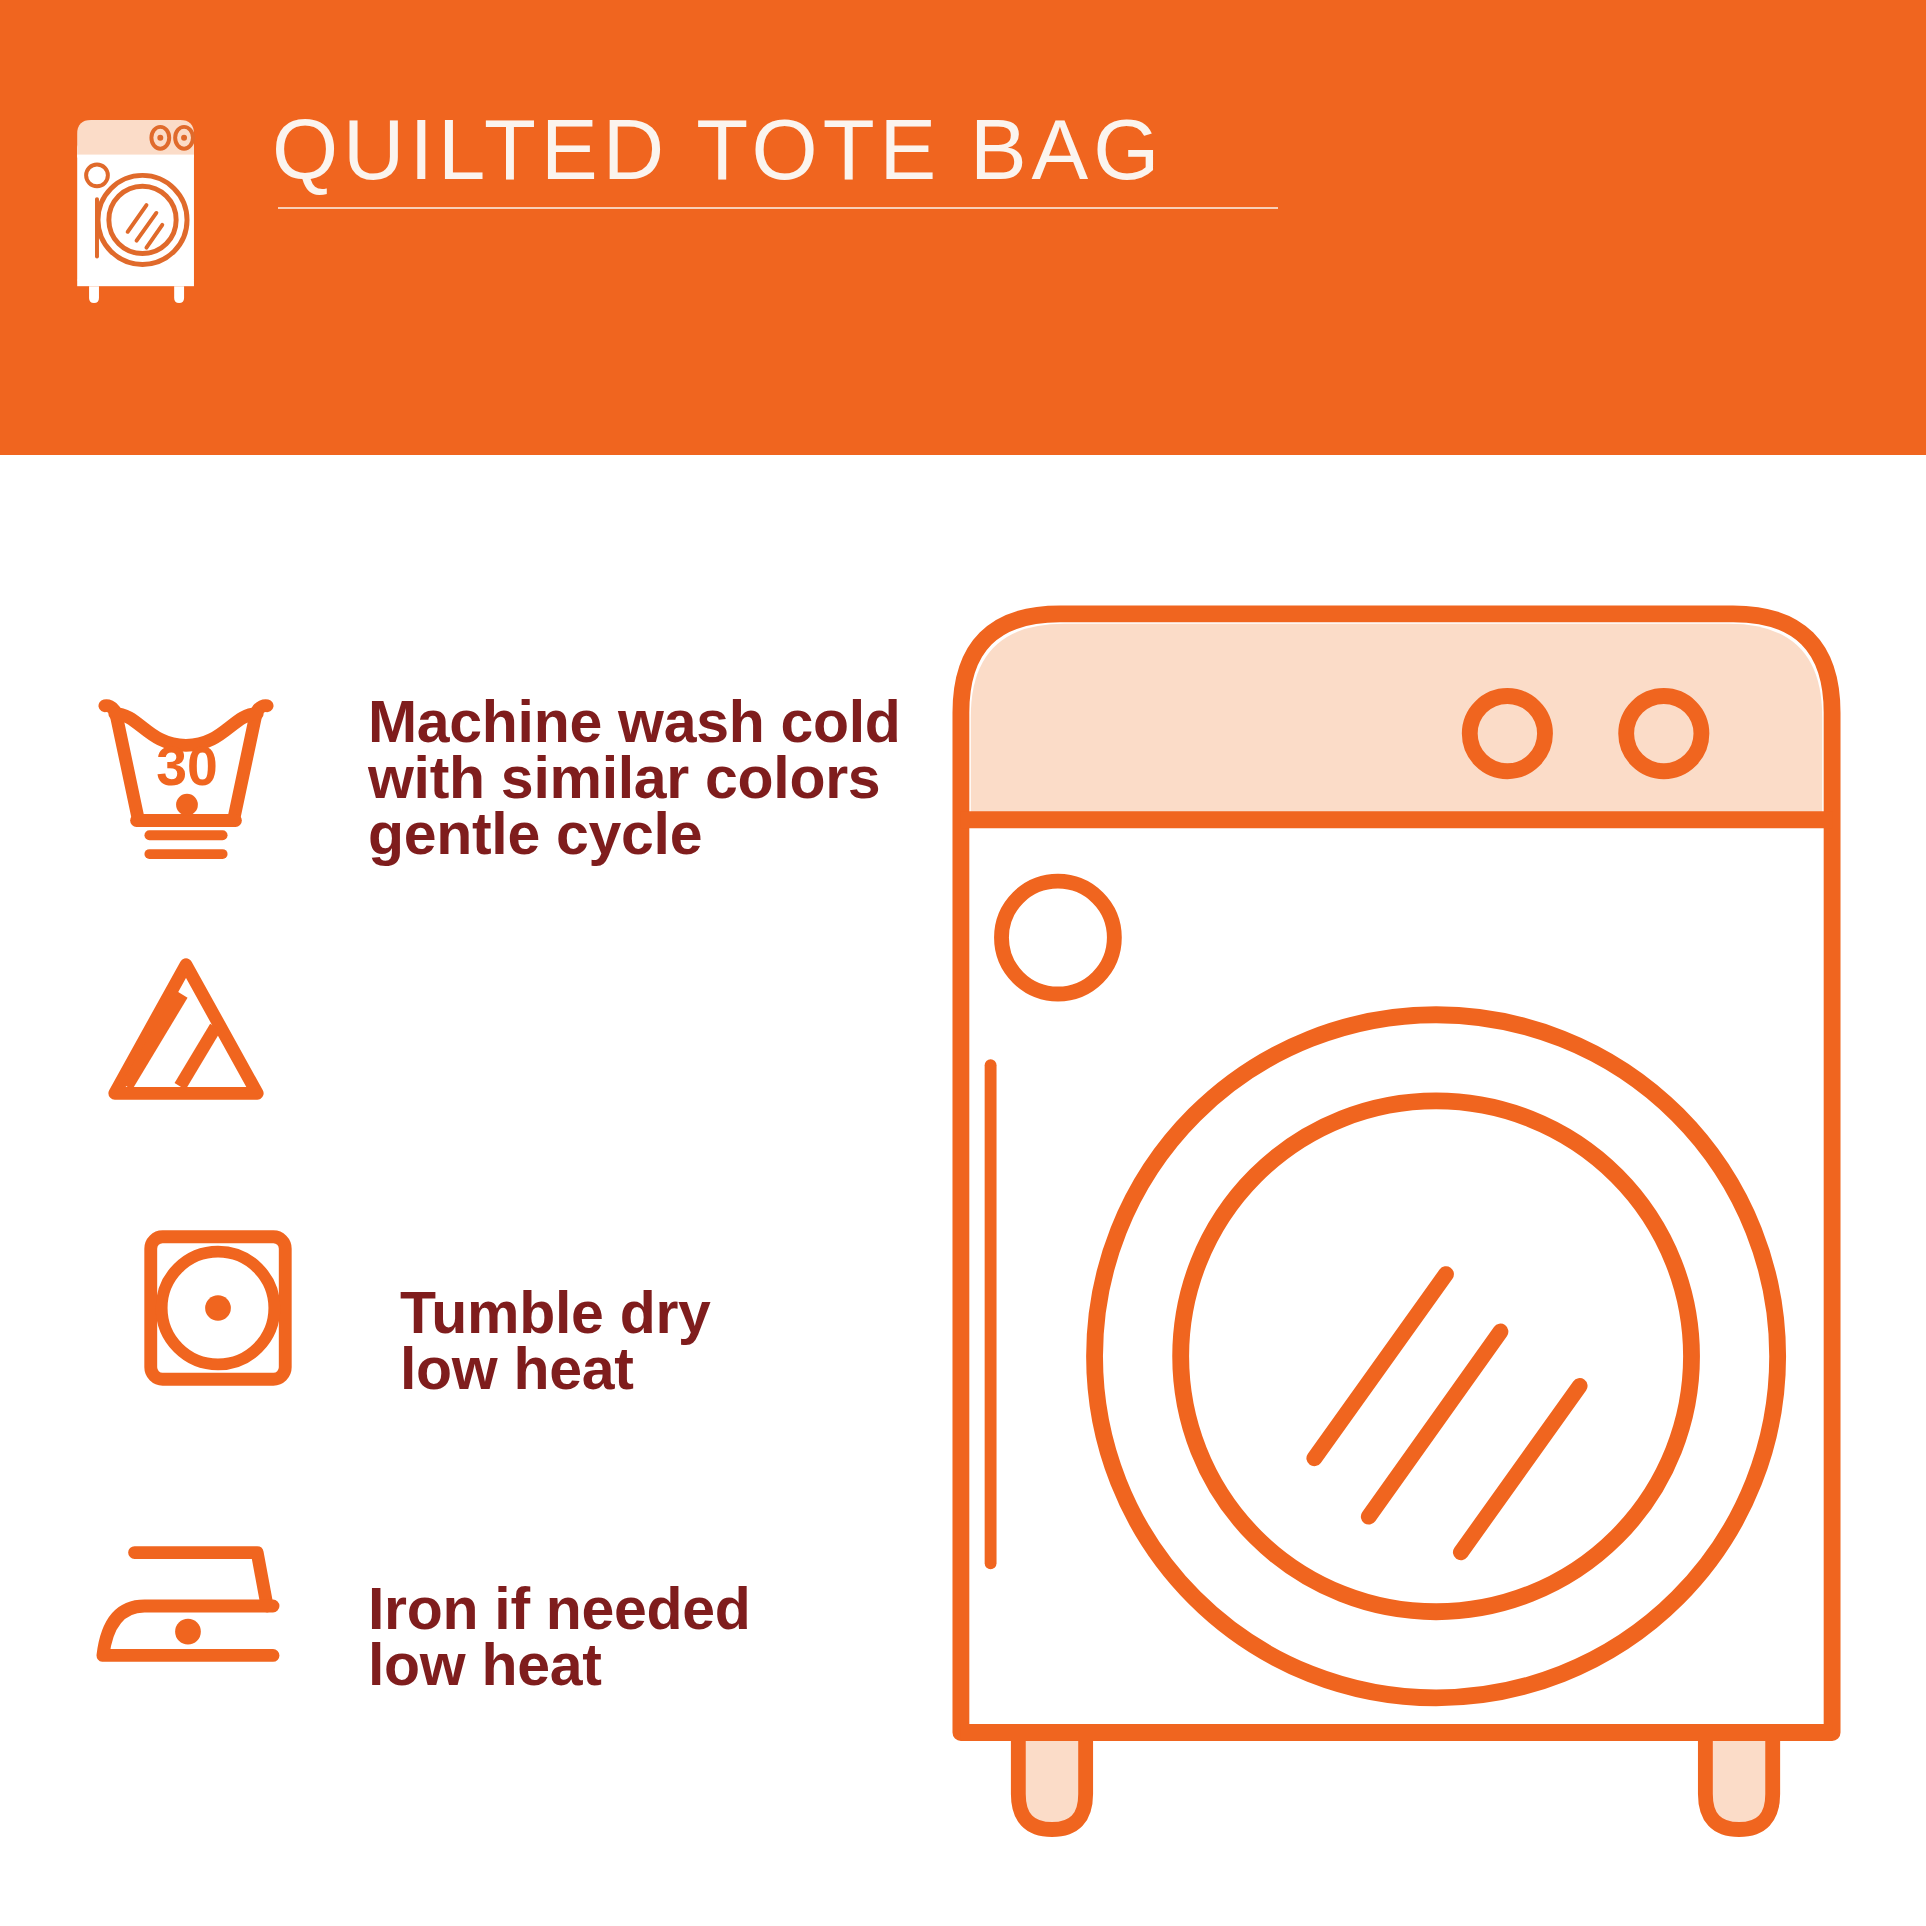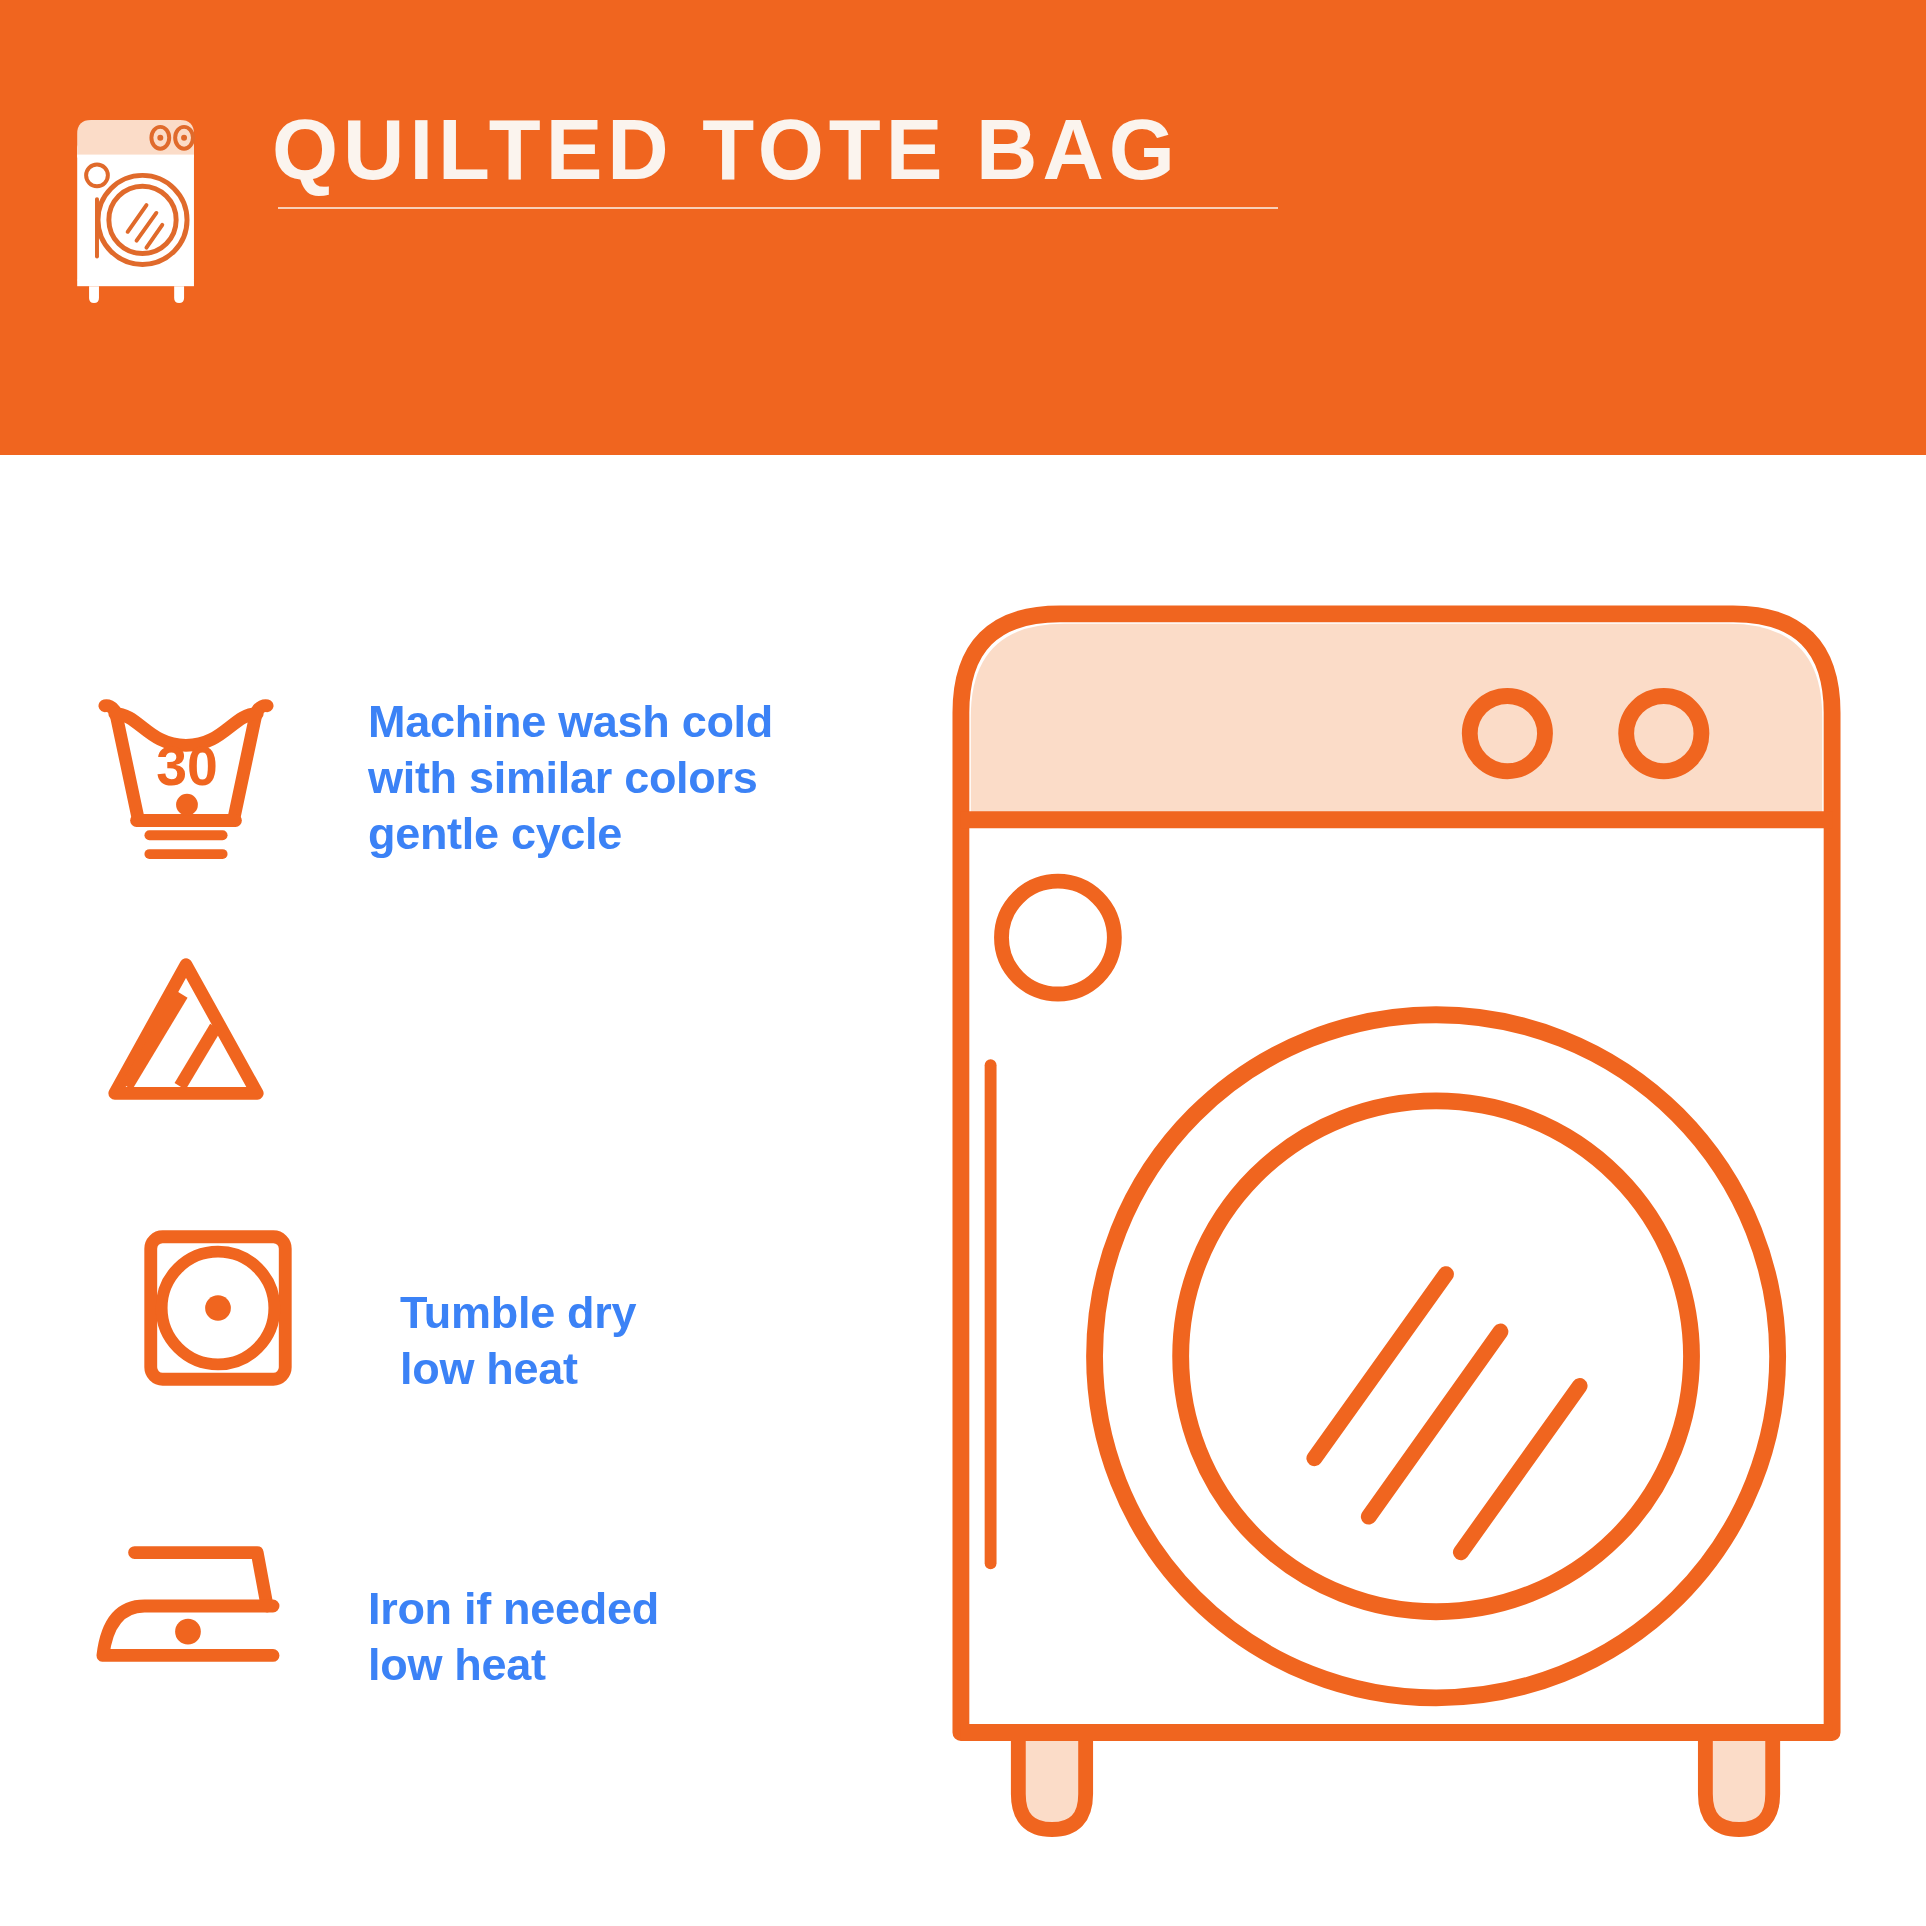--- a/index.html
+++ b/index.html
@@ -45,21 +45,21 @@
     margin-left: 57px;
     flex: 1 1 auto;
     padding-top: 0px;
   }
   #title-main {
     color: #FBF4EE;
     font-family: "Liberation Sans", sans-serif;
     font-size: 85px;
     line-height: 91px;
     letter-spacing: 5px;
-    font-weight: 700;
+    font-weight: 400;
     white-space: nowrap;
   }
   #title-rule {
     width: 1000px;
     height: 2px;
     background: #F9E3D4;
     margin: 12px 0 10px 6px;
     opacity: 0.85;
   }
   #title-sub {
@@ -93,23 +93,23 @@
     flex: 0 0 auto;
     width: 218px;
     margin-left: 77px;
     display: flex;
     align-items: center;
     justify-content: center;
   }
   .row-text {
     flex: 1 1 auto;
     margin-left: 73px;
-    color: #3b82f6;
-    font-family: "Liberation Sans", sans-serif;
-    font-size: 45px;
+    color: #7f1d1d;
+    font-family: "Liberation Sans", sans-serif;
+    font-size: 59px;
     line-height: 56px;
     font-weight: 700;
     letter-spacing: -0.3px;
     white-space: pre-line;
   }
 
   
   #machine-illustration {
     position: absolute;
     left: 941px;

